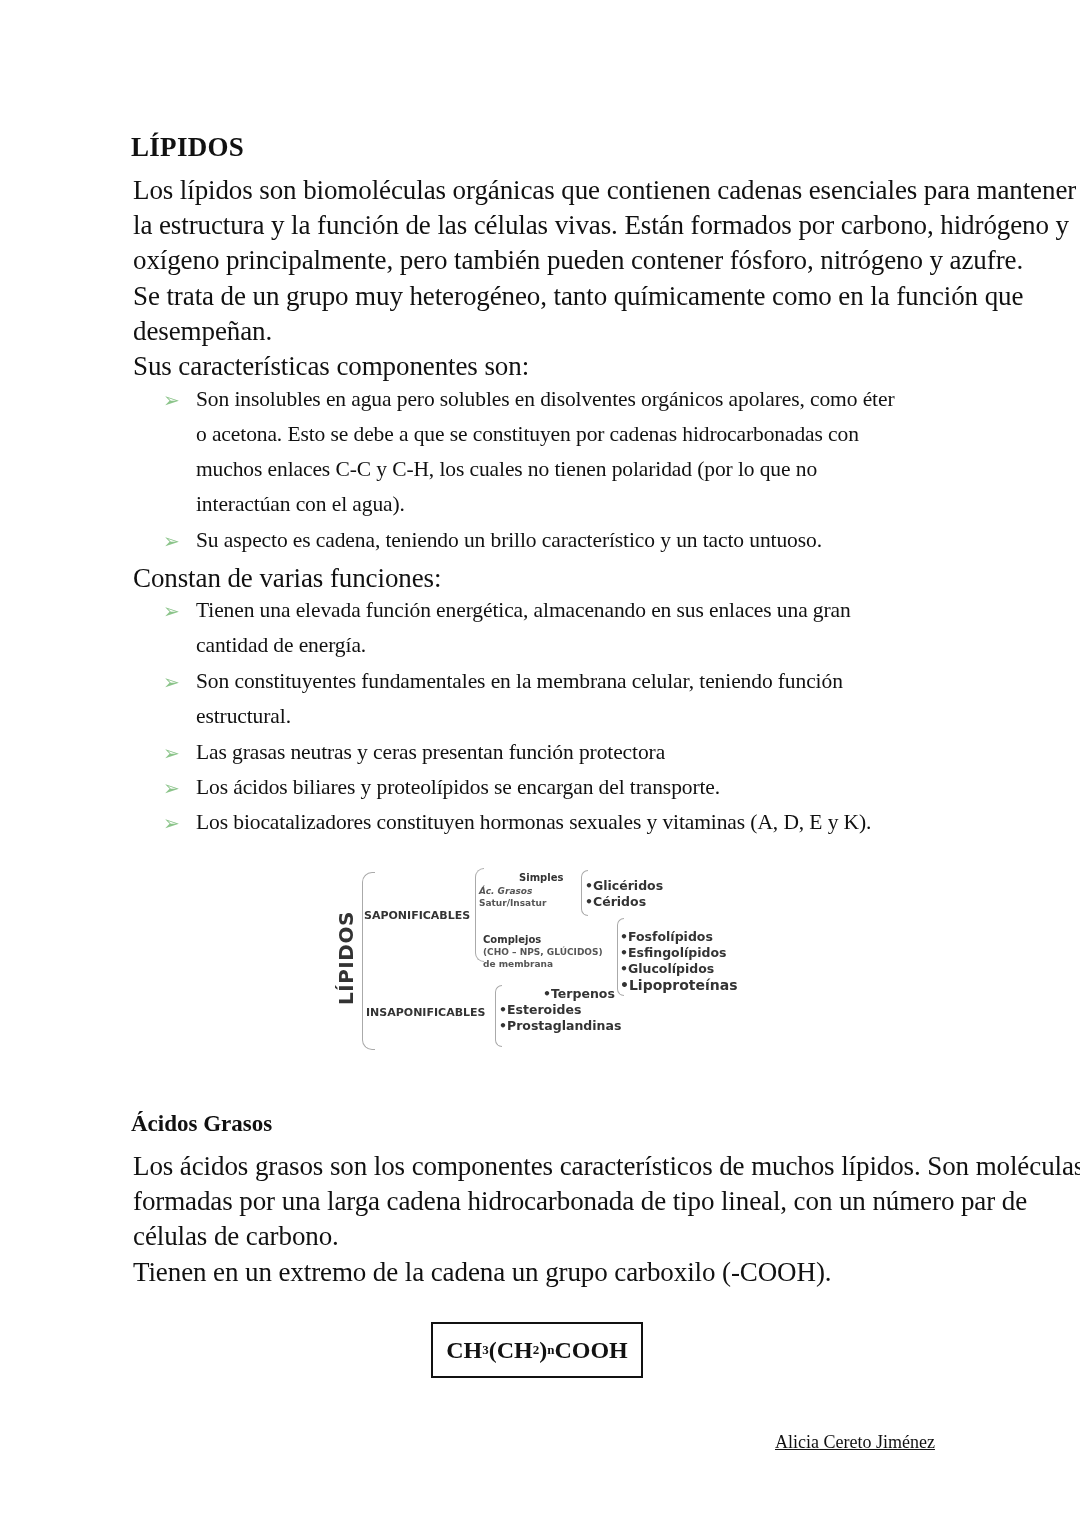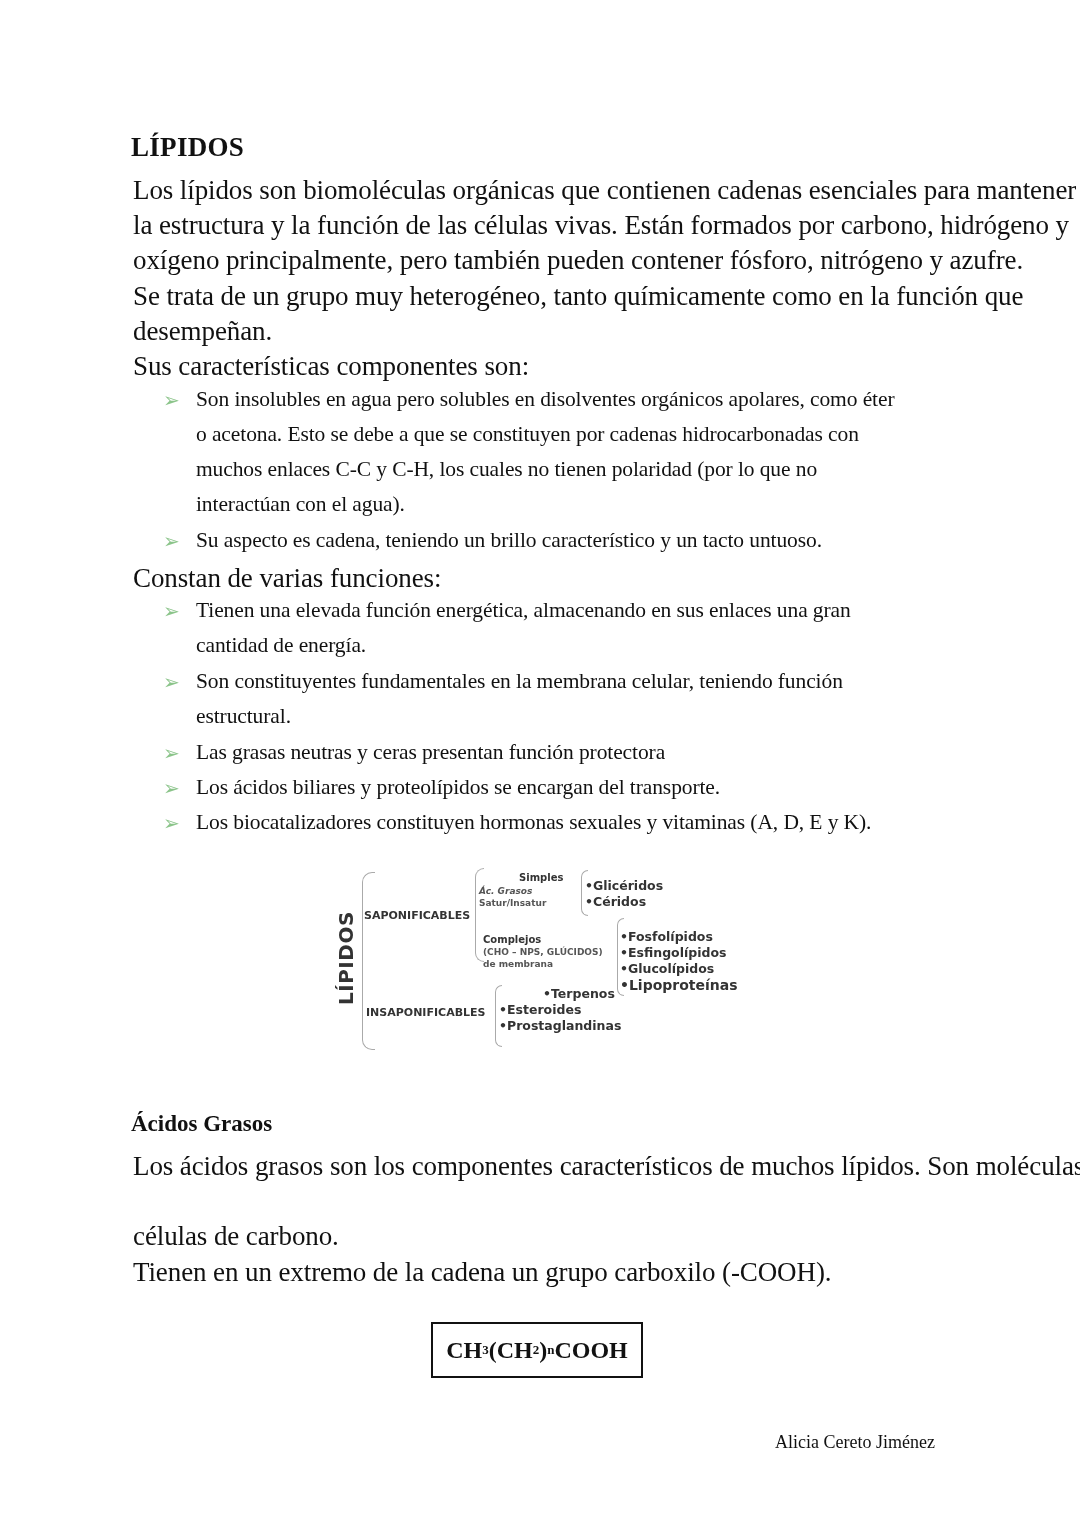--- a/index.html
+++ b/index.html
@@ -31,21 +31,21 @@
     position: absolute; left: 4px; top: 130px; transform: rotate(-90deg); transform-origin: left top;
     font-size: 20px; font-weight: bold; color: #333; letter-spacing: 0.5px;
   }
   .formula {
     position: absolute; left: 431px; top: 1322px; width: 212px; height: 56px;
     border: 2px solid #111; box-sizing: border-box;
     display: flex; align-items: center; justify-content: center;
     font-family: "Liberation Serif", serif; font-weight: bold; font-size: 24px;
   }
   .formula sub { font-size: 13px; }
-  .author { position: absolute; left: 775px; top: 1432px; font-size: 18px; }
+  .author { position: absolute; left: 775px; top: 1432px; font-size: 18px; text-decoration: underline; }
 </style>
 </head>
 <body>
 
 <div class="page">
   <div class="h1">LÍPIDOS</div>
 
   <div class="line" style="top:175px">Los lípidos son biomoléculas orgánicas que contienen cadenas esenciales para mantener</div>
   <div class="line" style="top:210px">la estructura y la función de las células vivas. Están formados por carbono, hidrógeno y</div>
   <div class="line" style="top:245px">oxígeno principalmente, pero también pueden contener fósforo, nitrógeno y azufre.</div>
@@ -101,20 +101,21 @@
     <div class="t" style="left:290px; top:117px; font-size:14px;">•Lipoproteínas</div>
 
     <div class="t" style="left:36px; top:146px; font-size:11px;">INSAPONIFICABLES</div>
     <div class="t" style="left:169px; top:126px; font-size:12.5px;margin-left:44px;">•Terpenos</div>
     <div class="t" style="left:169px; top:142px; font-size:12.5px;">•Esteroides</div>
     <div class="t" style="left:169px; top:158px; font-size:12.5px;">•Prostaglandinas</div>
   </div>
 
   <div class="h2">Ácidos Grasos</div>
   <div class="line" style="top:1151px">Los ácidos grasos son los componentes característicos de muchos lípidos. Son moléculas</div>
+  <div class="line" style="top:1186px">formadas por una larga cadena hidrocarbonada de tipo lineal, con un número par de</div>
   <div class="line" style="top:1221px">células de carbono.</div>
   <div class="line" style="top:1257px">Tienen en un extremo de la cadena un grupo carboxilo (-COOH).</div>
 
   <div class="formula">
     <span>CH</span>
       <sub>3</sub>
       <span>(CH</span>
       <sub>2</sub>
       <span>)</span>
       <sub>n</sub>

